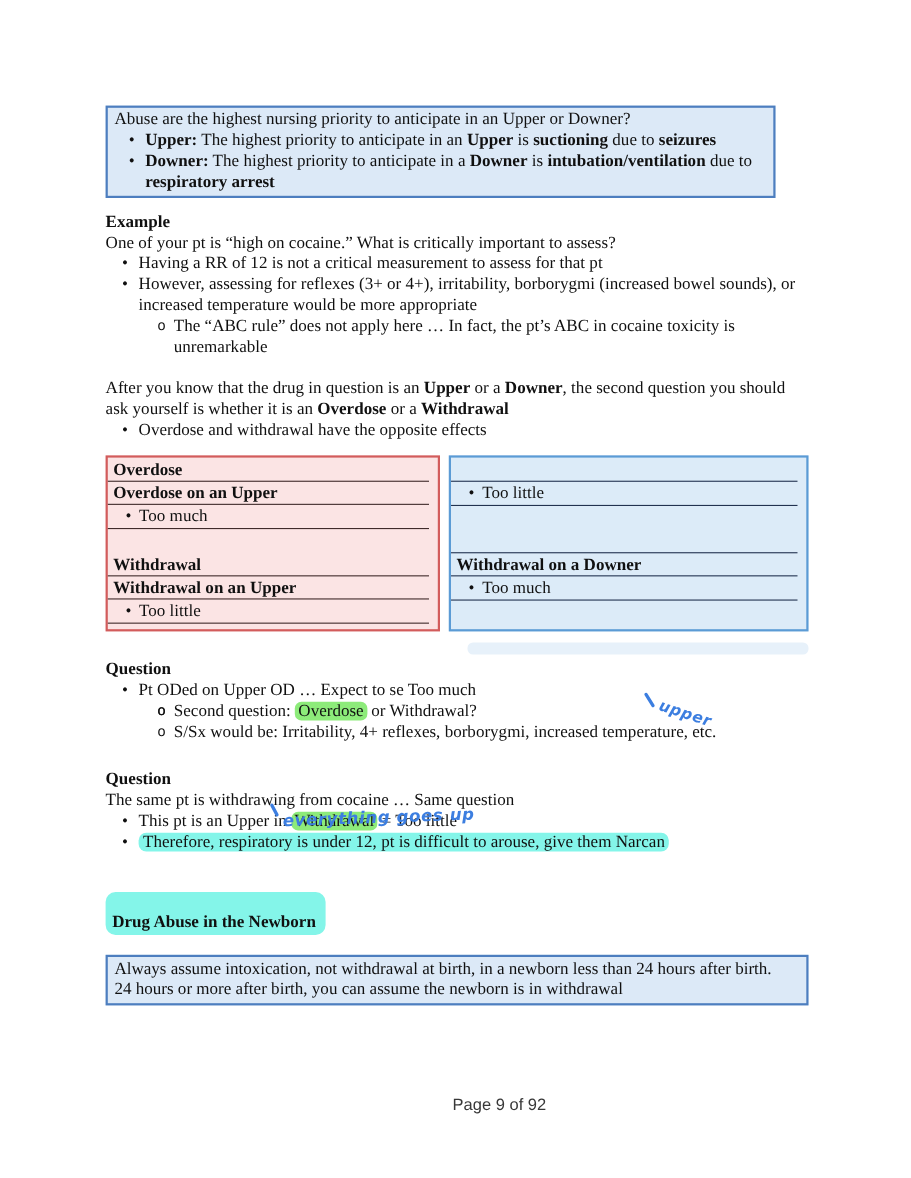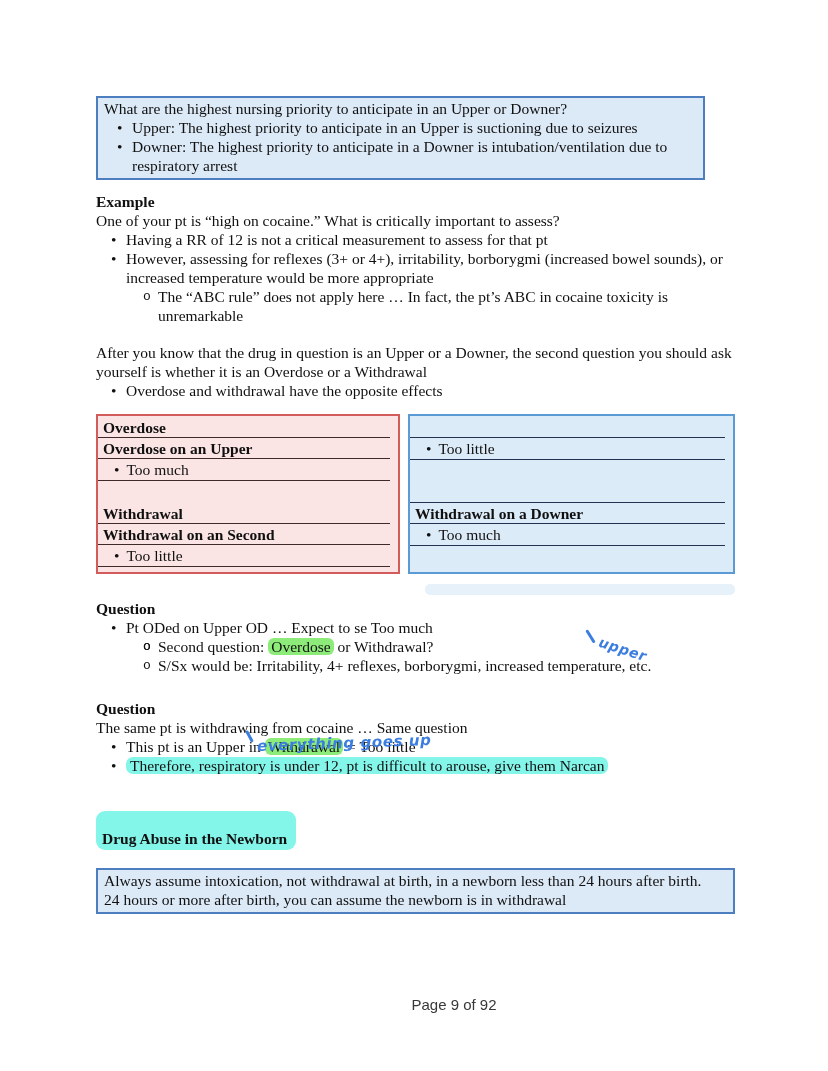--- a/index.html
+++ b/index.html
@@ -8,21 +8,21 @@
     --table-red-border:#d25c5c; --table-red-bg:#fbe4e4; --table-red-line:#3f2a2a;
     --table-blue-border:#5b9bd5; --table-blue-bg:#dcebf8; --table-blue-line:#223250;
     --hl-green:#8deb7a; --hl-cyan:#84f5e9; --ink-blue:#3c7ee0;
   }
   html,body{margin:0;padding:0;background:#ffffff;}
   .page{
     position:relative;width:828px;height:1071px;background:#fff;overflow:hidden;
     font-family:"Liberation Serif", serif;font-size:15.5px;line-height:19px;color:#101010;
   }
   .content{position:absolute;left:96px;top:96px;width:640px;}
-  .b{font-weight:normal;text-align:center;}
+  .b{font-weight:bold;text-align:center;}
   .hl-green{background:var(--hl-green);border-radius:6px;padding:0 3px;}
   .hl-cyan{background:var(--hl-cyan);border-radius:7px;padding:0 4px;}
   .heading{font-weight:bold;}
   
   .info-box{
     border:2px solid var(--box-blue-border);background:var(--box-blue-bg);
     width:593px;padding:1px 6px 3px 6px;
   }
   .info-box.wide{width:623px;}
   
@@ -68,21 +68,21 @@
   .footer{position:absolute;left:0;top:995px;width:100%;text-align:center;
           font-family:Liberation Sans, sans-serif;font-size:15px;color:#383838;margin-left:40px;}
 </style>
 </head>
 <body>
 
 <div class="page">
   <div class="content">
 
     <div class="info-box">
-      <div>What are the highest nursing priority to anticipate in an Upper or Downer?</div>
+      <div>Abuse are the highest nursing priority to anticipate in an Upper or Downer?</div>
       <div class="li1">
         <span class="m1">•</span>
         <span><span class="b">Upper:</span><span> The highest priority to anticipate in an </span><span class="b">Upper</span><span> is </span><span class="b">suctioning</span><span> due to </span><span class="b">seizures</span></span>
       </div>
       <div class="li1">
         <span class="m1">•</span>
         <span><span class="b">Downer:</span><span> The highest priority to anticipate in a </span><span class="b">Downer</span><span> is </span><span class="b">intubation/ventilation</span><span> due to </span><span class="b">respiratory arrest</span></span>
       </div>
     </div>
 
@@ -121,21 +121,21 @@
         </div>
         <div class="trow tb">
           <span class="tmark">•</span>
           <span>Too much</span>
         </div>
         <div class="trow sp"></div>
         <div class="trow">
           <span>Withdrawal</span>
         </div>
         <div class="trow">
-          <span>Withdrawal on an Second</span>
+          <span>Withdrawal on an Upper</span>
         </div>
         <div class="trow tb">
           <span class="tmark">•</span>
           <span>Too little</span>
         </div>
       </div>
 
       <div class="ptable blue">
         <div class="trow"></div>
         <div class="trow tb">

